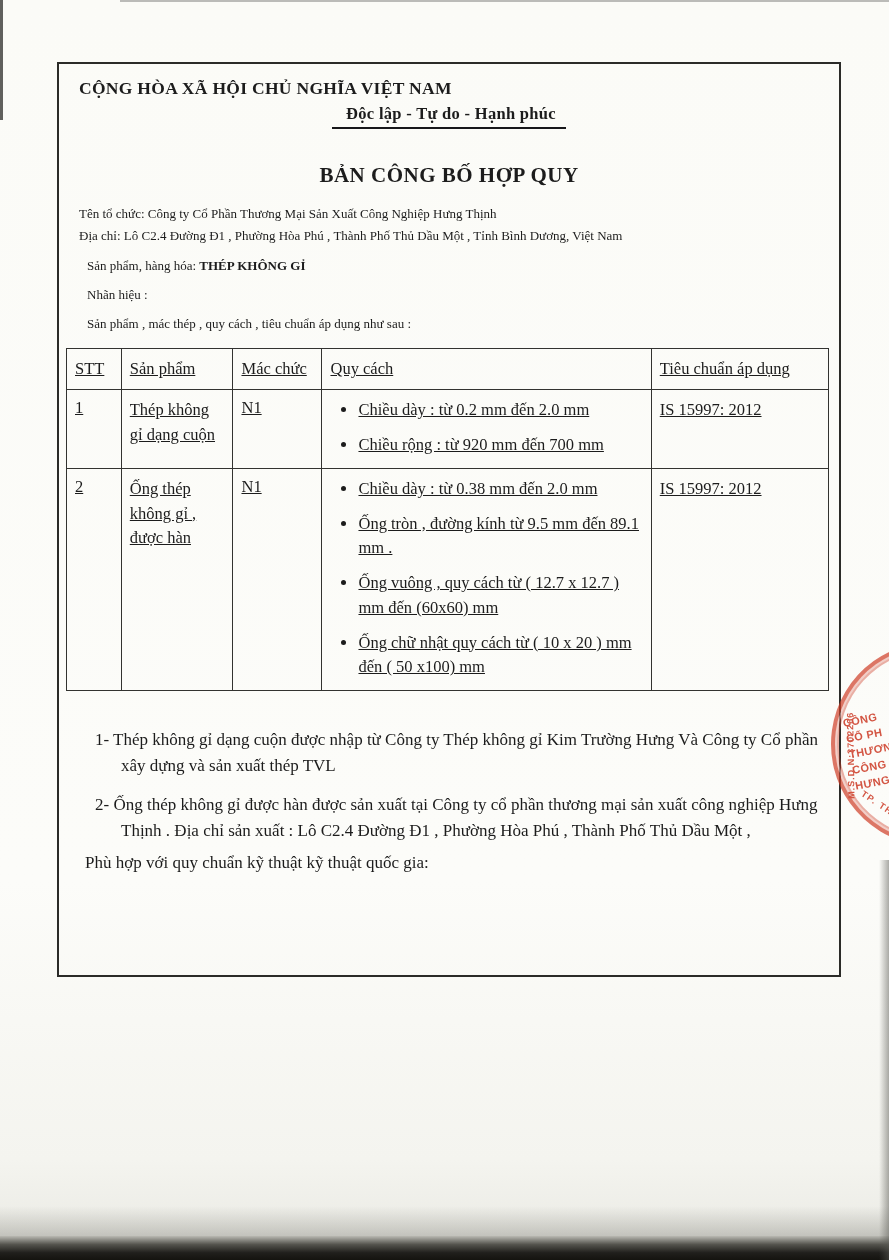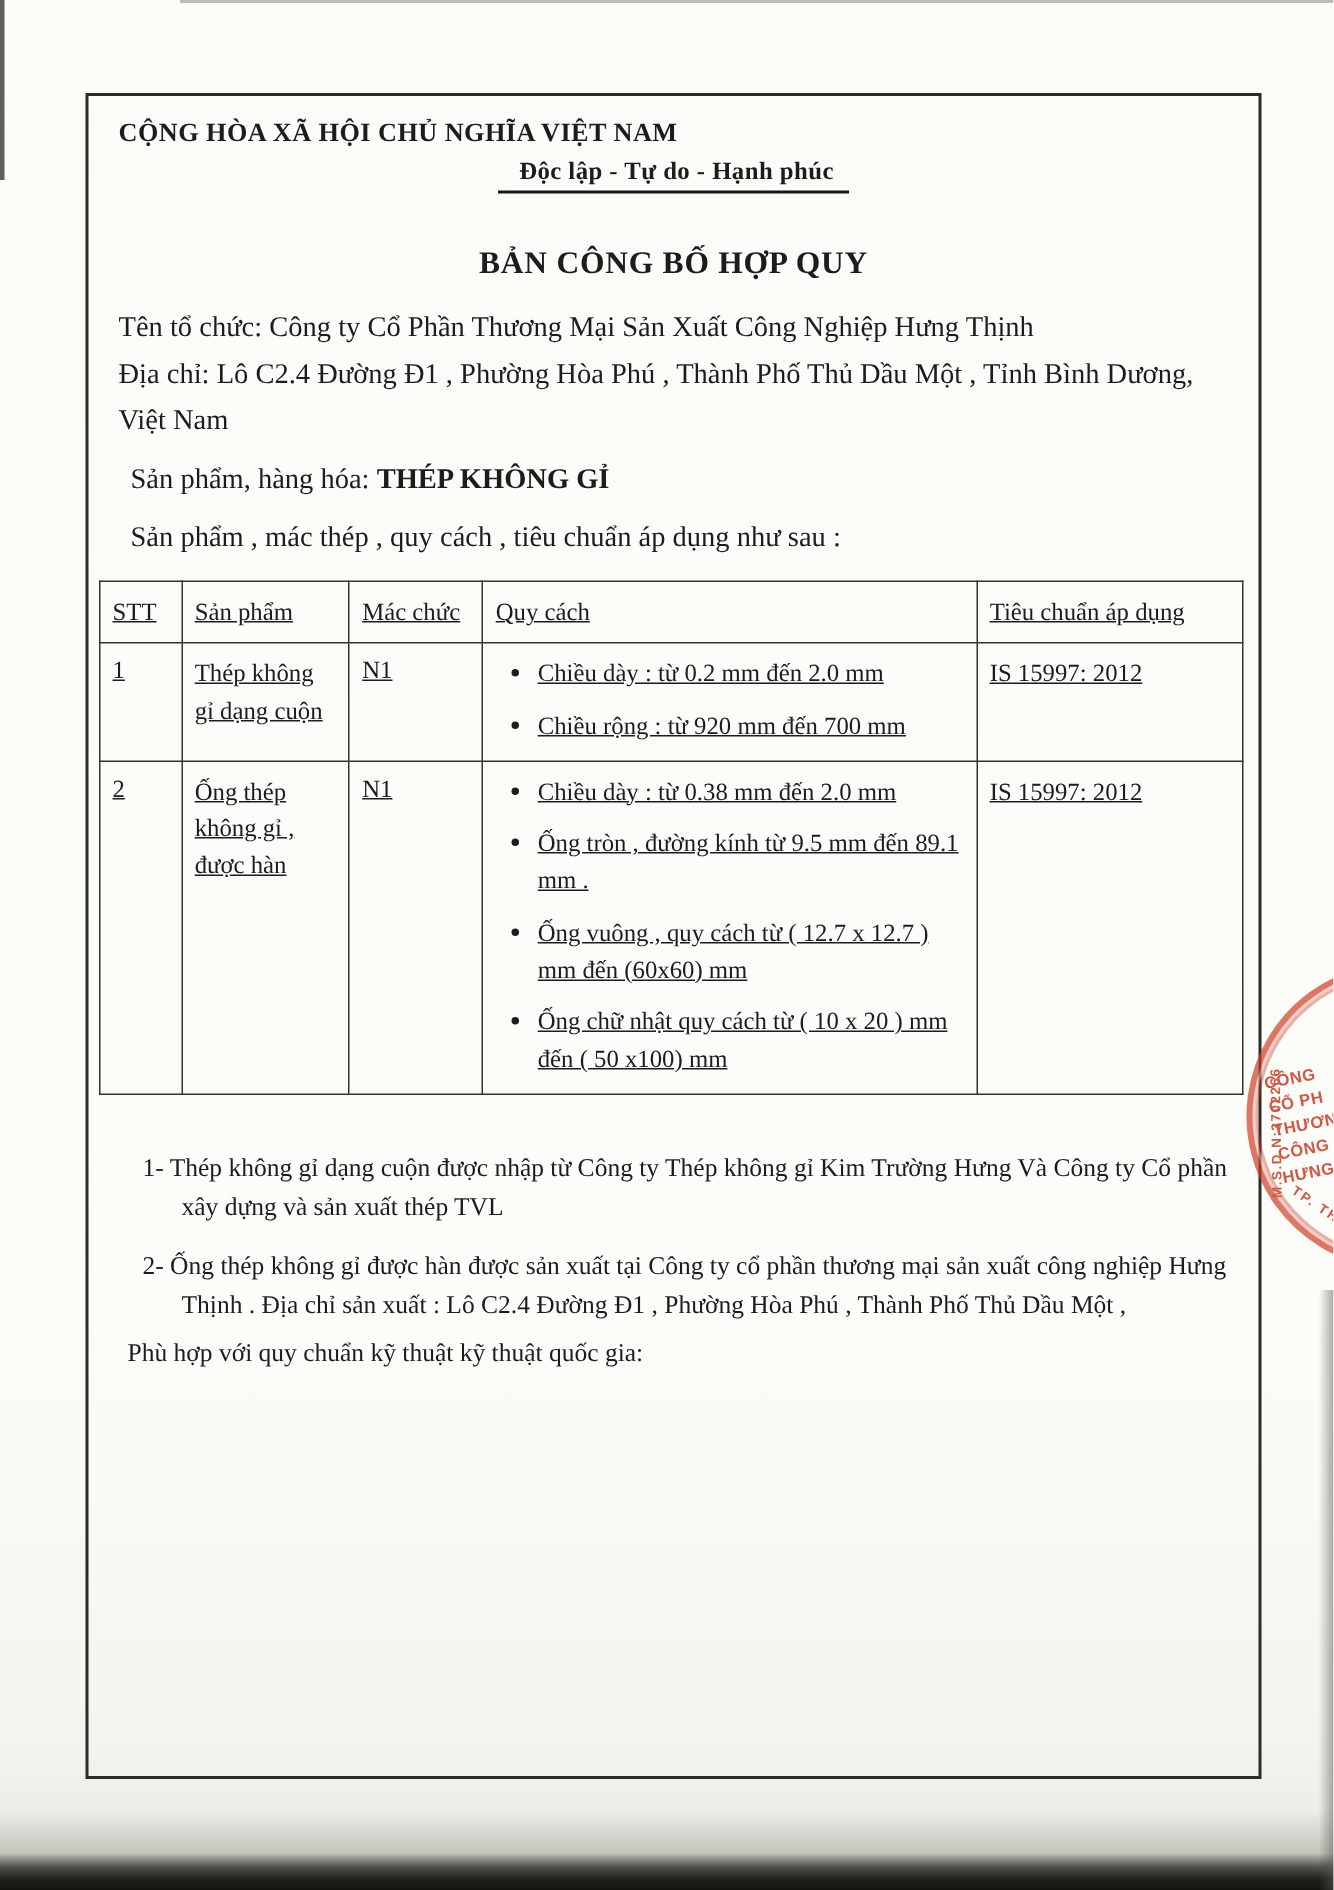--- a/index.html
+++ b/index.html
@@ -3,35 +3,35 @@
 <meta charset="utf-8">
 <style>
   html,body{margin:0;padding:0;}
   body{
     width:889px;height:1260px;position:relative;overflow:hidden;
     background:linear-gradient(180deg,#fbfbf7 0%,#fcfcf9 70%,#f4f4ef 92%,#e8e8e2 100%);
     font-family:"Liberation Serif","DejaVu Serif",serif;
     color:#1c1c1c;
   }
   .frame{
-    position:absolute;left:57px;top:62px;width:784px;height:1124px;
+    position:absolute;left:57px;top:62px;width:784px;height:915px;
     border:2px solid #2b2b28;box-sizing:border-box;
     padding:12px 20px 0 20px;
     background:transparent;
   }
   .gov-name{font-weight:bold;font-size:17.5px;letter-spacing:.3px;margin-top:2px;}
   .motto-wrap{text-align:center;margin-top:5px;}
   .motto{
     display:inline-block;font-weight:bold;font-size:16.5px;
     border-bottom:2px solid #17171a;padding:0 10px 3px 14px;letter-spacing:.3px;
   }
   .doc-title{font-weight:bold;font-size:21px;letter-spacing:.5px;margin-top:34px;text-align:center;}
   .doc-no{font-size:17px;margin-top:10px;text-align:center;}
   p{margin:0;}
-  .body-text{font-size:19px;line-height:1.55;}
+  .body-text{font-size:13px;line-height:1.55;}
   .para{margin-top:9px;}
   .indent-sm{margin-left:8px;}
   .org-line{margin-top:16px;}
   .addr-line{margin-top:2px;line-height:1.6;}
   .bold{font-weight:bold;}
 
   table.spec{
     border-collapse:collapse;margin-top:14px;margin-left:-13px;
     width:calc(100% + 23px);font-size:16.5px;text-decoration:underline;
   }
@@ -116,20 +116,21 @@
   <div class="motto-wrap">
     <span class="motto">Độc lập - Tự do - Hạnh phúc</span>
   </div>
 
   <p class="doc-title">BẢN CÔNG BỐ HỢP QUY</p>
 
   <div class="body-text">
     <p class="para org-line">Tên tổ chức: Công ty Cổ Phần Thương Mại Sản Xuất Công Nghiệp Hưng Thịnh</p>
     <p class="para addr-line">Địa chỉ: Lô C2.4 Đường Đ1 , Phường Hòa Phú , Thành Phố Thủ Dầu Một , Tỉnh Bình Dương, Việt Nam</p>
     <p class="para indent-sm"><span>Sản phẩm, hàng hóa: </span><span class="bold">THÉP KHÔNG GỈ</span></p>
+    <p class="para indent-sm">Nhãn hiệu :</p>
     <p class="para indent-sm">Sản phẩm , mác thép , quy cách , tiêu chuẩn áp dụng như sau :</p>
   </div>
 
   <table class="spec">
     <colgroup>
       <col class="c-stt">
         <col class="c-sp">
         <col class="c-mt">
         <col class="c-qc">
         <col class="c-tc">

